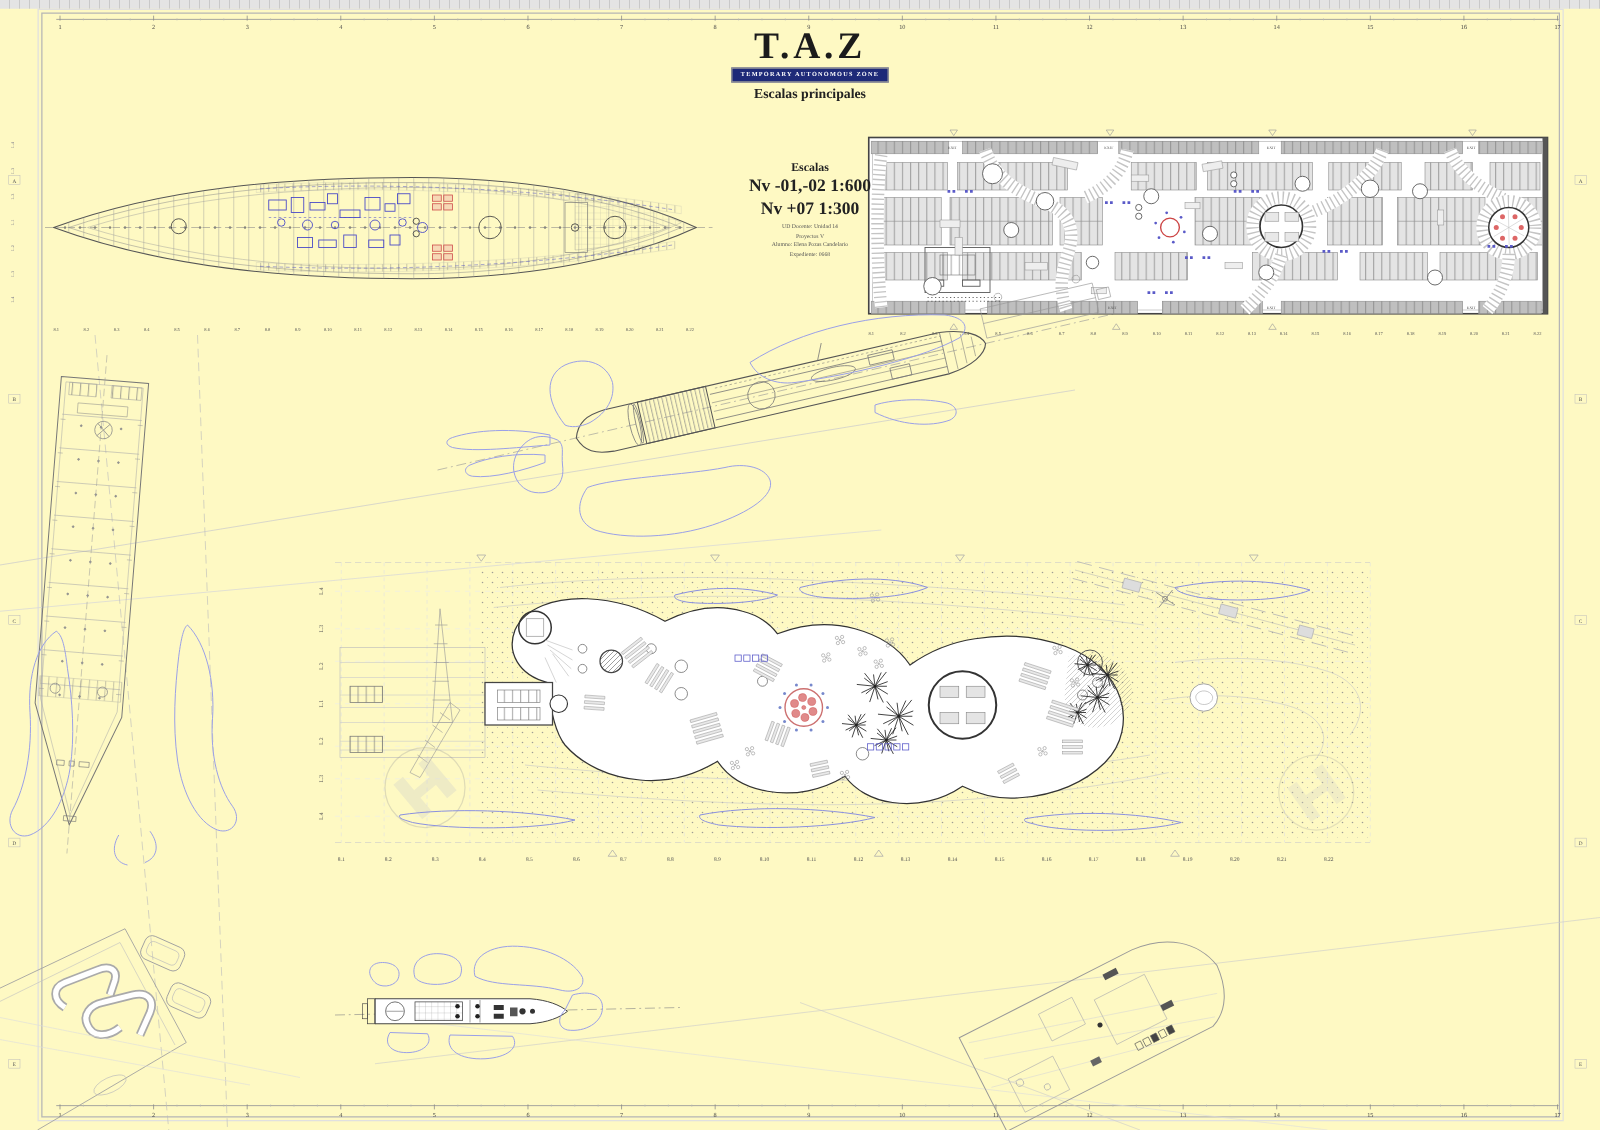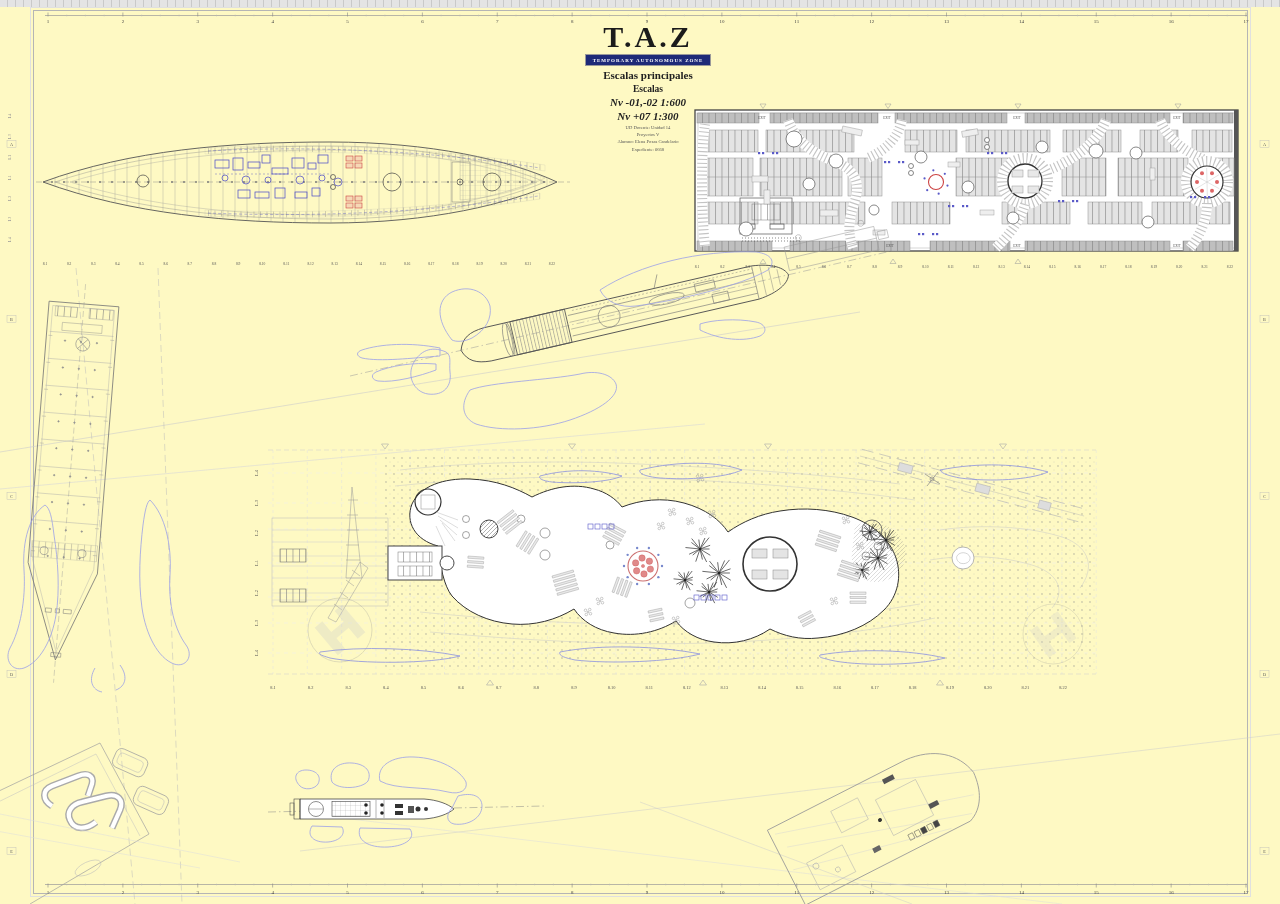--- a/index.html
+++ b/index.html
@@ -6,22 +6,22 @@
   #page{position:relative;width:1280px;height:904px;background:#fef9c3;overflow:hidden;
         font-family:"Liberation Serif","DejaVu Serif",serif;}
   #art{position:absolute;left:0;top:0;}
   svg text{font-family:"Liberation Serif","DejaVu Serif",serif;}
   #titleblock{position:absolute;left:528px;top:22px;width:240px;text-align:center;z-index:5;}
   #tb-title{font-size:30px;font-weight:bold;letter-spacing:3px;color:#1b1b1b;line-height:1;}
   #tb-banner{margin:2px auto 3px auto;width:124px;height:10px;background:#1e2a78;
              border:0.5px solid #9a9a9a;display:flex;align-items:center;justify-content:center;}
   #tb-banner span{color:#fff;font-size:5px;letter-spacing:1px;font-weight:bold;white-space:nowrap;}
   .tb-h1{font-size:11px;font-weight:bold;color:#222;line-height:1.25;}
-  .tb-h2{font-size:9.5px;font-weight:bold;color:#222;line-height:1.3;}
-  .tb-sc{font-size:11px;font-weight:bold;color:#222;line-height:1.3;font-style:italic;}
+  .tb-h2{font-size:9.5px;font-weight:bold;color:#222;line-height:1.3;margin-top:46px;}
+  .tb-sc{font-size:14px;font-weight:bold;color:#222;line-height:1.3;}
   .tb-meta{font-size:4.6px;color:#555;line-height:1.6;}
   #topstrip{position:absolute;left:0;top:0;width:1280px;height:7px;
             background:repeating-linear-gradient(90deg,#e4e4e4 0,#e4e4e4 7px,#c9c9c9 7px,#c9c9c9 8px);}
 </style>
 </head>
 <body>
 
 <div id="page">
   <div id="topstrip"></div>
 

